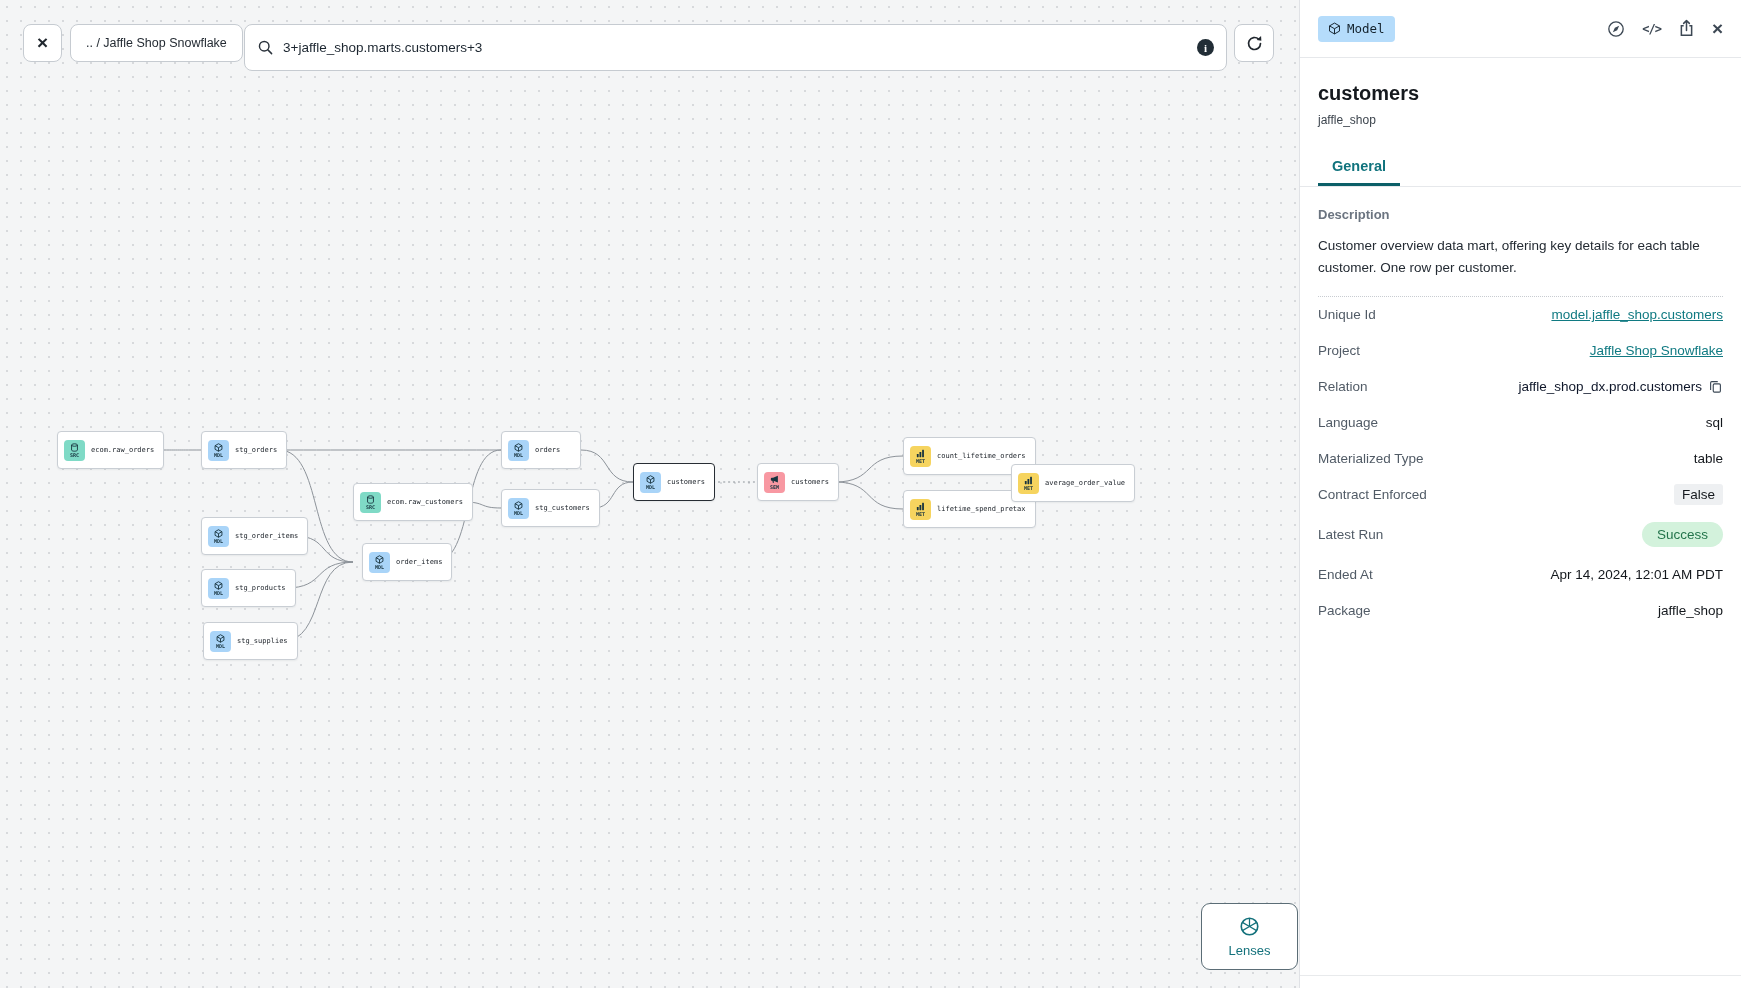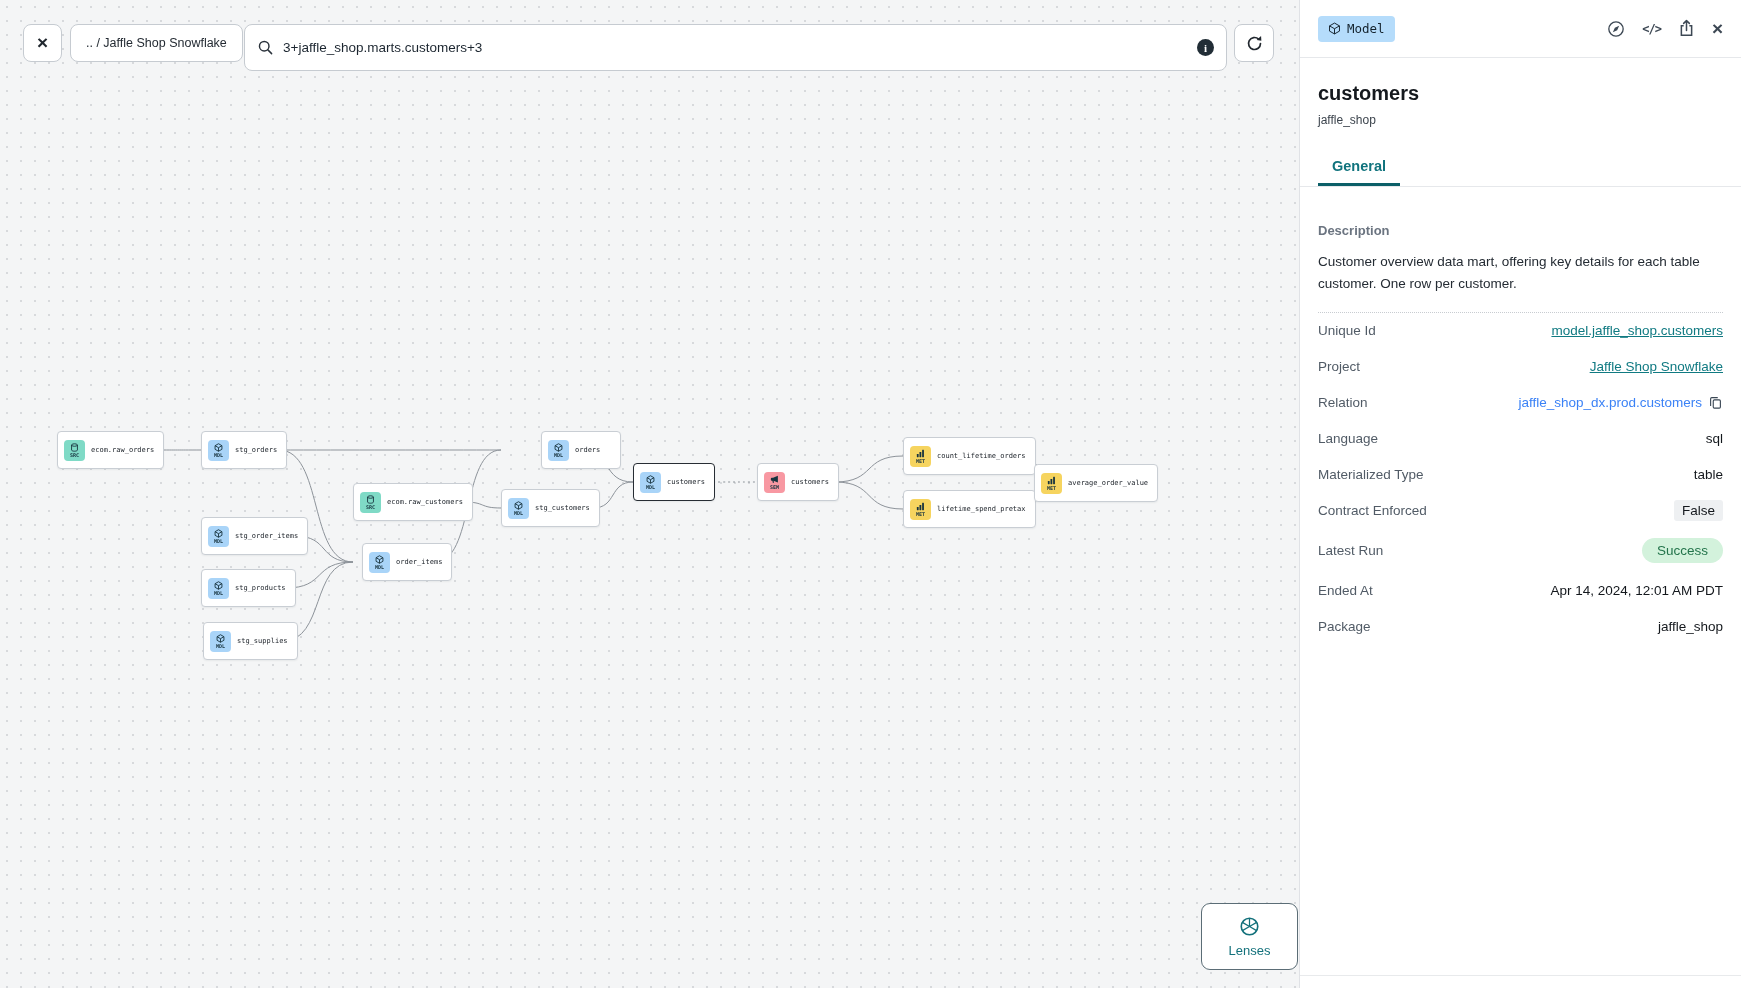--- a/index.html
+++ b/index.html
@@ -68,30 +68,30 @@
   .panel-close { font-size:19px; font-weight:bold; color:#3d4854; }
 
   .panel-body { flex:1; padding:0 18px; overflow:hidden; }
   .p-title { margin-top:24px; font-size:20px; font-weight:bold; color:#15191e; }
   .p-sub { margin-top:8px; font-size:12px; color:#3c444d; }
   .tabs { margin-top:30px; border-bottom:1px solid #e6e8eb; margin-left:-18px;
     margin-right:-18px; padding:0 18px; }
   .tab { display:inline-block; font-size:14.5px; font-weight:bold; color:#10737d;
     padding:0 14px 9px 14px; border-bottom:3px solid #0c5f68; cursor:pointer; }
 
-  .sec-label { margin-top:36px; font-size:13px; font-weight:bold; color:#6b7480; }
+  .sec-label { margin-top:20px; font-size:13px; font-weight:bold; color:#6b7480; }
   .desc-text { margin-top:13px; font-size:13.5px; color:#242b33; line-height:1.65;
     padding-bottom:16px; border-bottom:1px dotted #c8ccd1; }
 
   .frow { display:flex; align-items:center; justify-content:space-between; min-height:36px; }
   .frow:first-of-type { margin-top:6px; }
   .flabel { font-size:13.5px; color:#515b66; }
   .fvalue { font-size:13.5px; color:#14181d; display:flex; align-items:center; gap:6px; }
   .flink { color:#107a82; text-decoration:underline; cursor:pointer; }
-  .fteal { color:#3b82f6; }
+  .fteal { color:#0f172a; }
   .chip { background:#eef0f2; padding:3px 8px; border-radius:3px; color:#14181d; }
   .pill-success { background:#d3f2dc; color:#23744b; padding:5px 15px; border-radius:14px;
     font-size:13.5px; }
   .copy-icon { cursor:pointer; display:flex; color:#3a4754; }
   .panel-footer { border-top:1px solid #e8eaec; height:13px; }
 </style>
 </head>
 <body>
 
 <div class="canvas">
@@ -178,21 +178,21 @@
       <div class="node" style="left: 362px; top: 543px; min-width: 82px;">
         <span class="badge badge-mdl">
           <svg width="9" height="9" viewBox="0 0 16 16" fill="none" stroke="#17333e" stroke-width="1.6">
             <path d="M8 1.3 14.1 4.8v6.4L8 14.7 1.9 11.2V4.8Z"></path>
             <path d="M1.9 4.8 8 8.3l6.1-3.5M8 8.3v6.4"></path>
           </svg>
           <span class="kind">MDL</span>
         </span>
         <span class="nlabel">order_items</span>
       </div>
-      <div class="node" style="left: 501px; top: 431px; min-width: 80px; margin-left: 40px;">
+      <div class="node" style="left: 501px; top: 431px; min-width: 80px;">
         <span class="badge badge-mdl">
           <svg width="9" height="9" viewBox="0 0 16 16" fill="none" stroke="#17333e" stroke-width="1.6">
             <path d="M8 1.3 14.1 4.8v6.4L8 14.7 1.9 11.2V4.8Z"></path>
             <path d="M1.9 4.8 8 8.3l6.1-3.5M8 8.3v6.4"></path>
           </svg>
           <span class="kind">MDL</span>
         </span>
         <span class="nlabel">orders</span>
       </div>
       <div class="node" style="left: 501px; top: 489px; min-width: 92px;">
@@ -239,21 +239,21 @@
         <span class="badge badge-met">
           <svg width="9" height="9" viewBox="0 0 16 16" fill="#17333e">
             <rect x="1.5" y="9" width="3.2" height="5.5" rx="0.6"></rect>
             <rect x="6.2" y="5.5" width="3.2" height="9" rx="0.6"></rect>
             <rect x="10.9" y="1.5" width="3.2" height="13" rx="0.6"></rect>
           </svg>
           <span class="kind">MET</span>
         </span>
         <span class="nlabel">lifetime_spend_pretax</span>
       </div>
-      <div class="node" style="left: 1034px; top: 464px; min-width: 112px;">
+      <div class="node" style="left: 1011px; top: 464px; min-width: 112px;">
         <span class="badge badge-met">
           <svg width="9" height="9" viewBox="0 0 16 16" fill="#17333e">
             <rect x="1.5" y="9" width="3.2" height="5.5" rx="0.6"></rect>
             <rect x="6.2" y="5.5" width="3.2" height="9" rx="0.6"></rect>
             <rect x="10.9" y="1.5" width="3.2" height="13" rx="0.6"></rect>
           </svg>
           <span class="kind">MET</span>
         </span>
         <span class="nlabel">average_order_value</span>
       </div>

